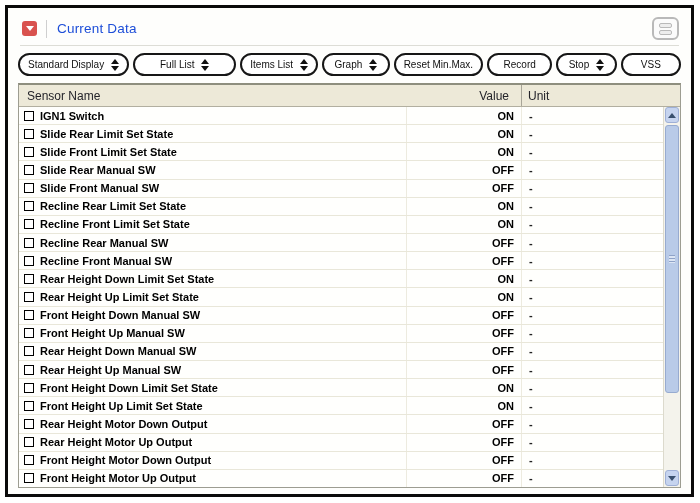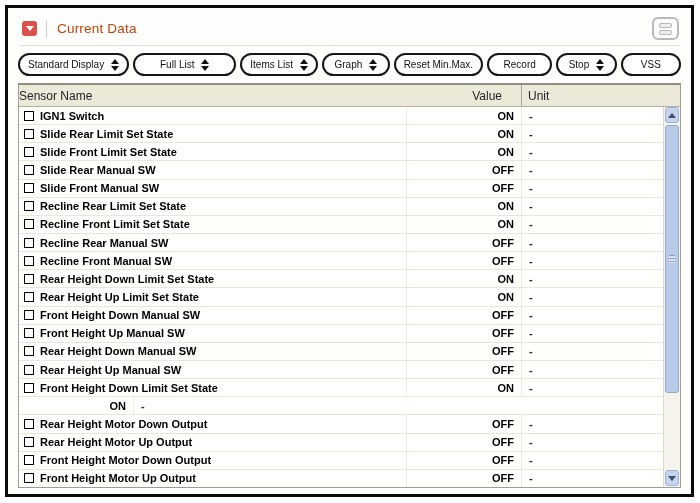--- a/index.html
+++ b/index.html
@@ -4,41 +4,41 @@
 <style>
   * { margin:0; padding:0; box-sizing:border-box; }
   html,body { width:700px; height:503px; background:#fff; font-family:"Liberation Sans", sans-serif; }
   .frame { position:absolute; left:5px; top:5px; width:689px; height:492px; border:3px solid #0a0a0a; background:#fefefc; overflow:hidden; }
 
   
   .titlebar { display:flex; align-items:center; height:27px; margin:7px 12px 0 14px; }
   .caret-btn { width:15px; height:15px; background:#d9524e; border-radius:3px; display:flex; align-items:center; justify-content:center; cursor:pointer; }
   .caret-btn .tri { width:0; height:0; border-left:4px solid transparent; border-right:4px solid transparent; border-top:5px solid #fff; }
   .tdiv { width:1px; height:18px; background:#cfcfcf; margin:0 10px 0 9px; }
-  .title { font-size:13.5px; color:#c2410c; letter-spacing:.2px; }
+  .title { font-size:13.5px; color:#1d4ed8; letter-spacing:.2px; }
   .spacer { flex:1; }
   .print-btn { width:27px; height:23px; border:2px solid #b9b9b9; border-radius:6px; background:#fbfbfb; display:flex; flex-direction:column; align-items:center; justify-content:center; gap:2px; }
   .print-btn .bar { width:13px; height:5px; background:#ededed; border:1px solid #b9b9b9; border-radius:2px; }
   .titleline { height:1px; background:#ddddd6; margin:3px 12px 0 12px; }
 
   
   .toolbar { display:flex; gap:4px; margin:7px 10px 0 10px; }
   .pill { height:23px; border:2px solid #161616; border-radius:12px; background:#fff; display:flex; align-items:center; justify-content:center; font-size:10px; color:#111; padding:0 8px; white-space:nowrap; cursor:pointer; }
   .pill:nth-child(1){flex:1.55;} .pill:nth-child(2){flex:1.75;} .pill:nth-child(3){flex:1.1;}
   .pill:nth-child(4){flex:1.0;} .pill:nth-child(5){flex:1.3;} .pill:nth-child(6){flex:0.95;}
   .pill:nth-child(7){flex:0.85;} .pill:nth-child(8){flex:0.85;}
   .spin { display:inline-flex; flex-direction:column; align-items:center; gap:2px; margin-left:7px; }
   .spin::before { content:""; border-left:4px solid transparent; border-right:4px solid transparent; border-bottom:5px solid #111; }
   .spin::after  { content:""; border-left:4px solid transparent; border-right:4px solid transparent; border-top:5px solid #111; }
 
   
   .table { margin:7px 10px 0 10px; border:1px solid #9d9d91; border-top:2px solid #8e8e7e; }
   .thead { height:22px; background:#ede9d8; display:flex; align-items:center; border-bottom:1px solid #b2afa0; font-size:12px; color:#24242a; }
-  .th-name { width:388px; }
-  .th-value { width:115px; text-align:left; padding-right:19px; border-right:1px solid #a8a598; height:100%; display:flex; align-items:center; justify-content:flex-end; }
+  .th-name { width:388px; padding-left:8px; }
+  .th-value { width:115px; text-align:left; padding-right:12px; border-right:1px solid #a8a598; height:100%; display:flex; align-items:center; justify-content:flex-end; }
   .th-unit { flex:1; padding-left:6px; }
   .tbody { position:relative; height:380px; background:#fffffd; }
   .rows { display:flex; flex-direction:column; height:100%; }
   .trow { flex:1; display:flex; align-items:stretch; border-bottom:1px solid #e9e7d9; background:#fffffd; }
   .trow:last-child { border-bottom:none; }
   .cell { display:flex; align-items:center; font-size:11px; font-weight:bold; color:#000; }
   .cell.name { width:388px; padding-left:5px; border-right:1px solid #edebdf; }
   .cb { width:10px; height:10px; border:1.5px solid #000; background:#fff; margin-right:6px; flex:0 0 auto; cursor:pointer; }
   .cell.val { width:115px; justify-content:flex-end; padding-right:7px; border-right:1px solid #edebdf; }
   .cell.unit { flex:1; padding-left:7px; color:#222; }
@@ -234,20 +234,24 @@
           </div>
           <div class="trow">
             <div class="cell name">
               <span class="cb"></span>
               <span>Front Height Down Limit Set State</span>
             </div>
             <div class="cell val">ON</div>
             <div class="cell unit">-</div>
           </div>
           <div class="trow">
+            <div class="cell name">
+              <span class="cb"></span>
+              <span>Front Height Up Limit Set State</span>
+            </div>
             <div class="cell val">ON</div>
             <div class="cell unit">-</div>
           </div>
           <div class="trow">
             <div class="cell name">
               <span class="cb"></span>
               <span>Rear Height Motor Down Output</span>
             </div>
             <div class="cell val">OFF</div>
             <div class="cell unit">-</div>

